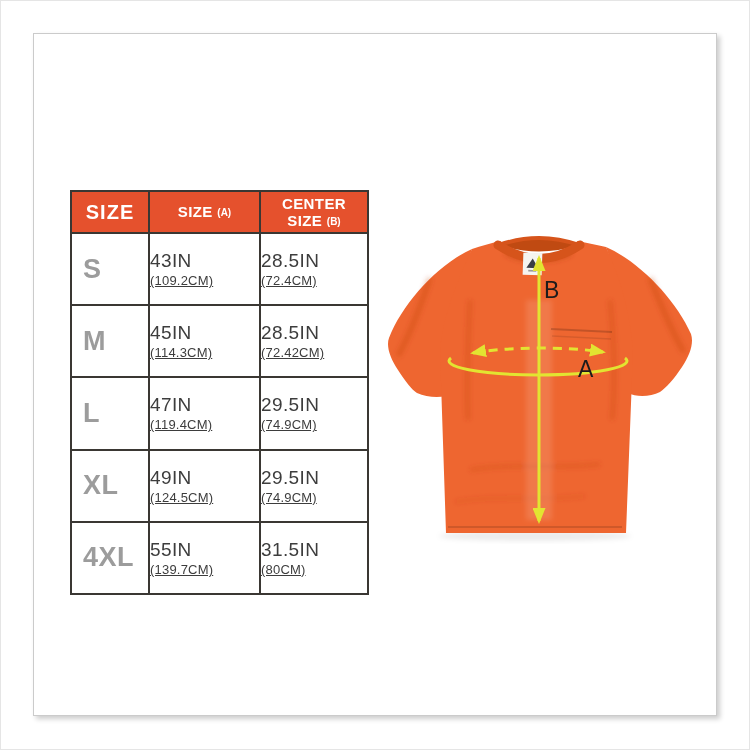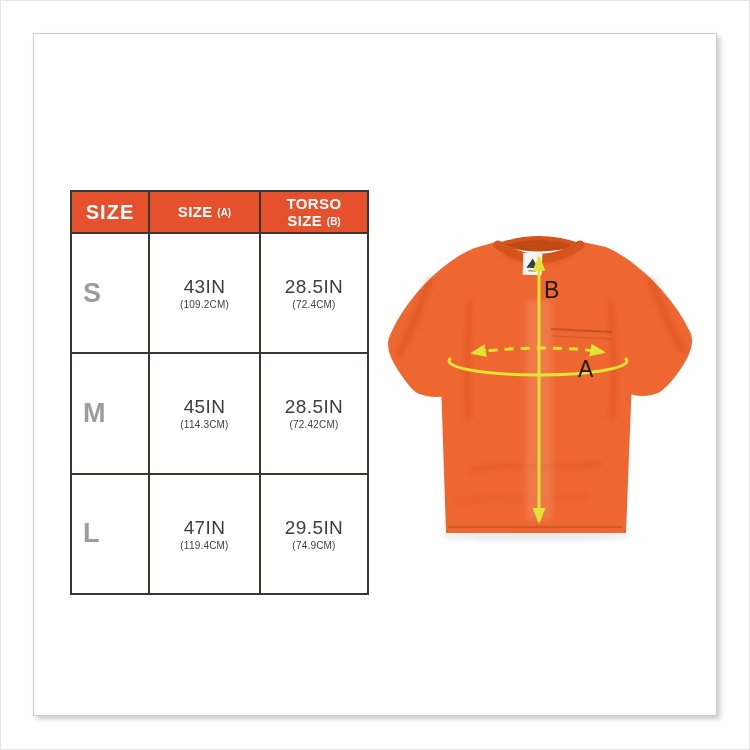--- a/index.html
+++ b/index.html
@@ -24,23 +24,23 @@
     background:var(--header-bg);color:var(--header-text);
     font-weight:bold;font-size:15px;line-height:1.15;letter-spacing:.4px;
     text-align:center;vertical-align:middle;
   }
   .size-chart th .big{font-size:20px;letter-spacing:1px;}
   .size-chart th .sub{font-size:10px;vertical-align:1px;letter-spacing:0;}
   td.size{
     color:var(--size-text);font-weight:bold;font-size:27px;
     padding-left:11px;letter-spacing:.5px;vertical-align:middle;
   }
-  td.val{text-align:center;color:var(--value-text);vertical-align:middle;}
+  td.val{color:var(--value-text);vertical-align:middle;}
   td.val .in{font-size:19px;letter-spacing:.4px;}
-  td.val .cm{font-size:10px;letter-spacing:.2px;margin-top:1px;}
+  td.val .cm{font-size:13px;letter-spacing:.2px;margin-top:1px;text-decoration:underline;}
   
   svg.tshirt{position:absolute;left:341px;top:191px;width:330px;height:320px;}
   .shirt-fill{fill:var(--shirt-main);}
   .neck-hole{fill:var(--collar-shadow);}
   .collar-band{stroke:var(--collar);fill:none;}
   .tag{fill:var(--tag);}
   .measure{stroke:var(--measure);fill:none;}
   .measure-fill{fill:var(--measure);}
   .ann{fill:var(--label-text);font-size:23px;font-family:"Liberation Sans",sans-serif;}
 </style>
@@ -53,21 +53,21 @@
   <table class="size-chart">
     <colgroup>
         <col style="width:78px">
         <col style="width:111px">
         <col style="width:108px">
       </colgroup>
     <thead>
       <tr>
         <th><span class="big">SIZE</span></th>
         <th><span>SIZE</span> <span class="sub">(A)</span></th>
-        <th><span>TORSO</span><br><span>SIZE</span> <span class="sub">(B)</span></th>
+        <th><span>CENTER</span><br><span>SIZE</span> <span class="sub">(B)</span></th>
       </tr>
     </thead>
     <tbody>
       <tr>
         <td class="size">S</td>
         <td class="val">
             <div class="in">43IN</div>
             <div class="cm">(109.2CM)</div>
           </td>
         <td class="val">
@@ -88,20 +88,42 @@
       </tr>
       <tr>
         <td class="size">L</td>
         <td class="val">
             <div class="in">47IN</div>
             <div class="cm">(119.4CM)</div>
           </td>
         <td class="val">
             <div class="in">29.5IN</div>
             <div class="cm">(74.9CM)</div>
+          </td>
+      </tr>
+      <tr>
+        <td class="size">XL</td>
+        <td class="val">
+            <div class="in">49IN</div>
+            <div class="cm">(124.5CM)</div>
+          </td>
+        <td class="val">
+            <div class="in">29.5IN</div>
+            <div class="cm">(74.9CM)</div>
+          </td>
+      </tr>
+      <tr>
+        <td class="size">4XL</td>
+        <td class="val">
+            <div class="in">55IN</div>
+            <div class="cm">(139.7CM)</div>
+          </td>
+        <td class="val">
+            <div class="in">31.5IN</div>
+            <div class="cm">(80CM)</div>
           </td>
       </tr>
     </tbody>
   </table>
 
   <svg class="tshirt" viewBox="375 225 330 320">
     <defs>
       <marker id="arr" markerUnits="userSpaceOnUse" markerWidth="16" markerHeight="13" viewBox="0 0 16 13" refX="13" refY="6.5" orient="auto-start-reverse">
         <path d="M0,0 L16,6.5 L0,13 Z" class="measure-fill"></path>
       </marker>

